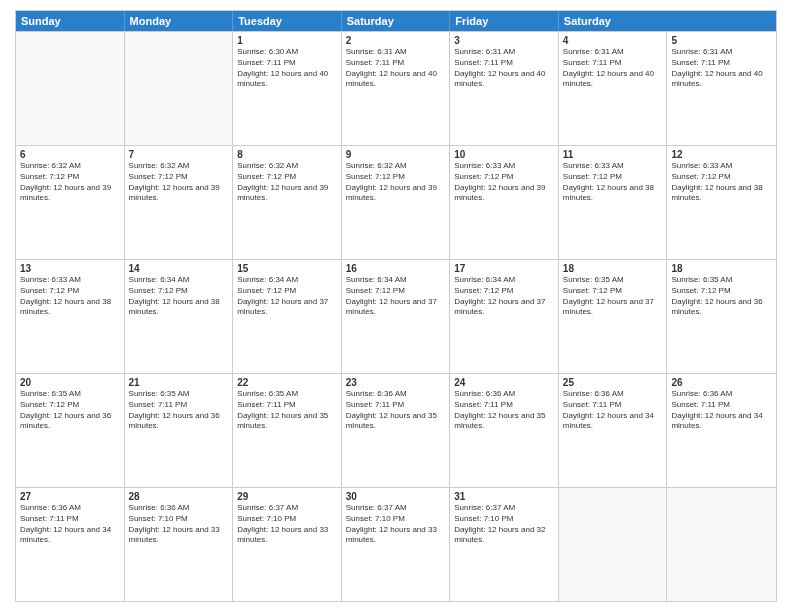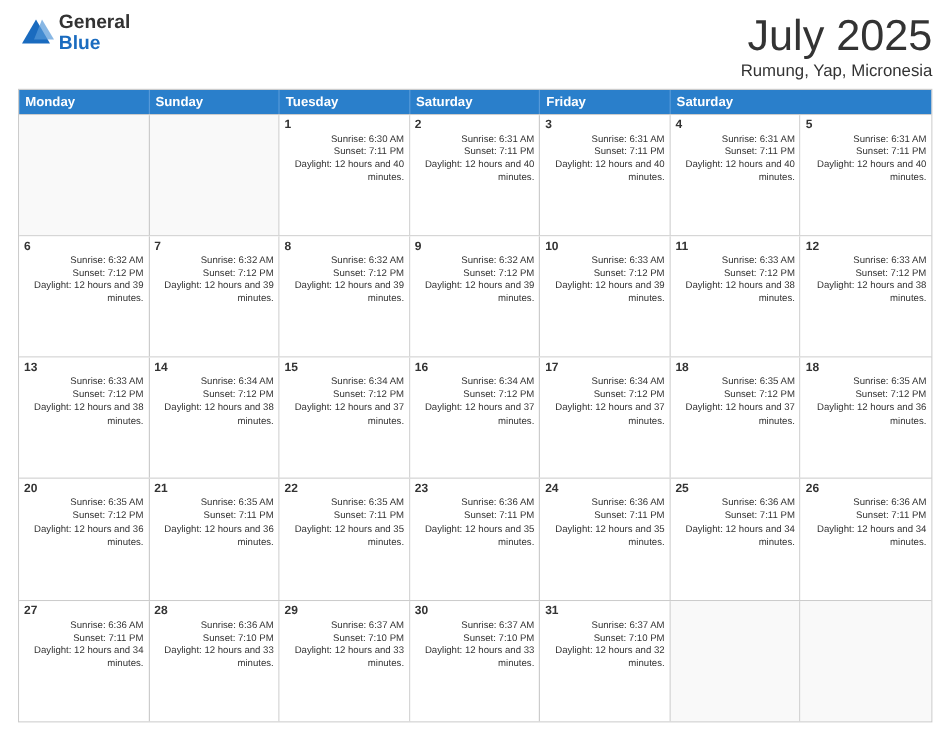--- a/index.html
+++ b/index.html
@@ -105,48 +105,31 @@
     .day-num {
       font-size: 10px;
       font-weight: bold;
       display: block;
       margin-bottom: 1px;
     }
     .day-info {
       font-size: 8px;
       line-height: 1.35;
       color: #333;
-      text-align: right;
     }
   </style>
 </head>
 <body>
 
 <div class="page">
-  <div class="header">
-    <div class="logo">
-      <svg class="logo-icon" viewBox="0 0 36 36">
-        <polygon points="18,4 32,28 4,28" fill="#1a6bbf"></polygon>
-        <polygon points="24,4 36,24 16,24" fill="#5599d9" opacity="0.7"></polygon>
-      </svg>
-      <div class="logo-text">
-        <span class="logo-general">General</span>
-        <span class="logo-blue">Blue</span>
-      </div>
-    </div>
-    <div class="title-block">
-      <div class="month-title">July 2025</div>
-      <div class="location">Rumung, Yap, Micronesia</div>
-    </div>
-  </div>
 
   <div class="calendar">
     <div class="cal-header">
-    <div class="cal-header-cell">Monday</div>
-        <div class="cal-header-cell">Sunday</div>
+    <div class="cal-header-cell">Sunday</div>
+        <div class="cal-header-cell">Monday</div>
         <div class="cal-header-cell">Tuesday</div>
         <div class="cal-header-cell">Saturday</div>
         <div class="cal-header-cell">Friday</div>
         <div class="cal-header-cell">Saturday</div>
       </div>
     <div class="cal-body">
     <div class="cal-row">
           <div class="cal-cell empty"></div>
           <div class="cal-cell empty"></div>
           <div class="cal-cell">

